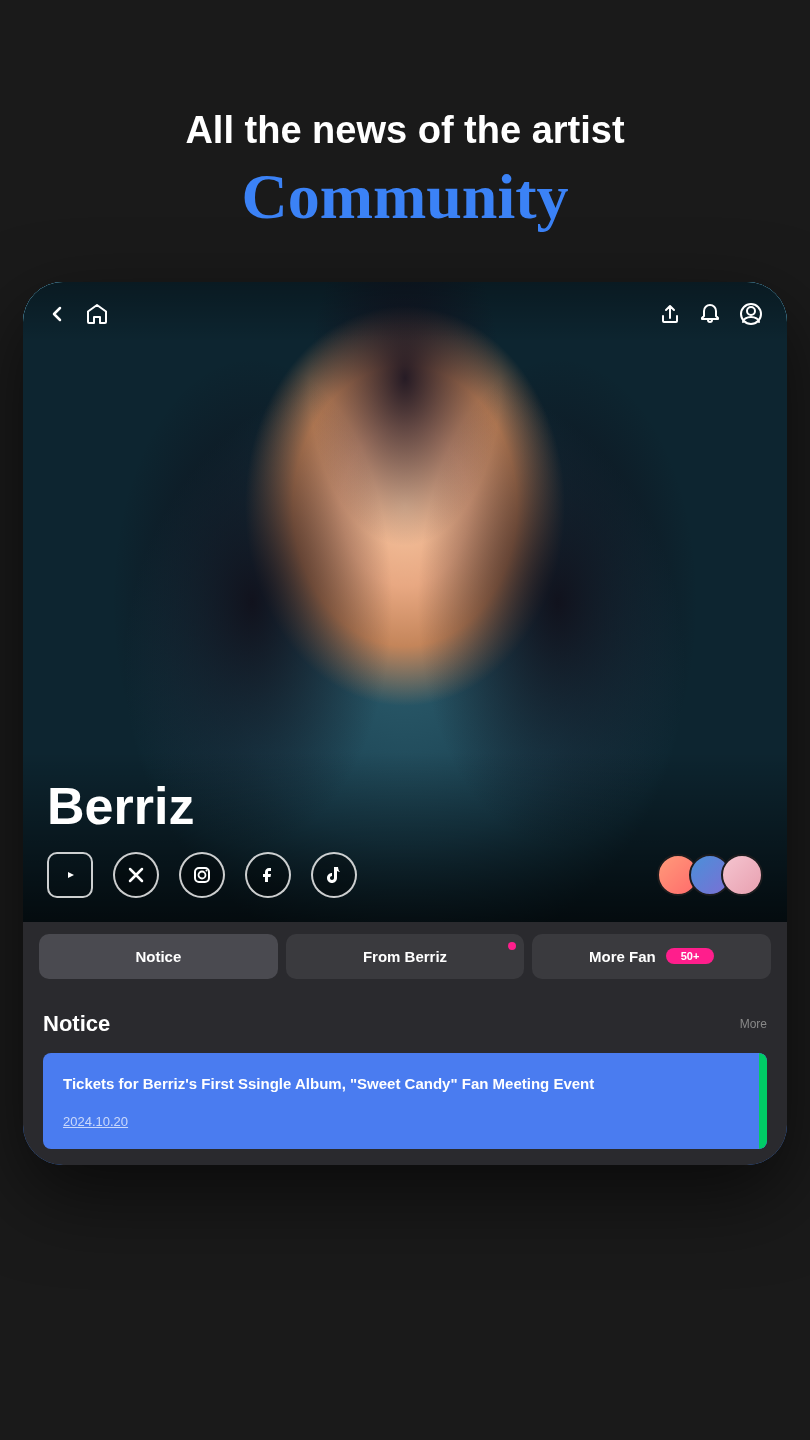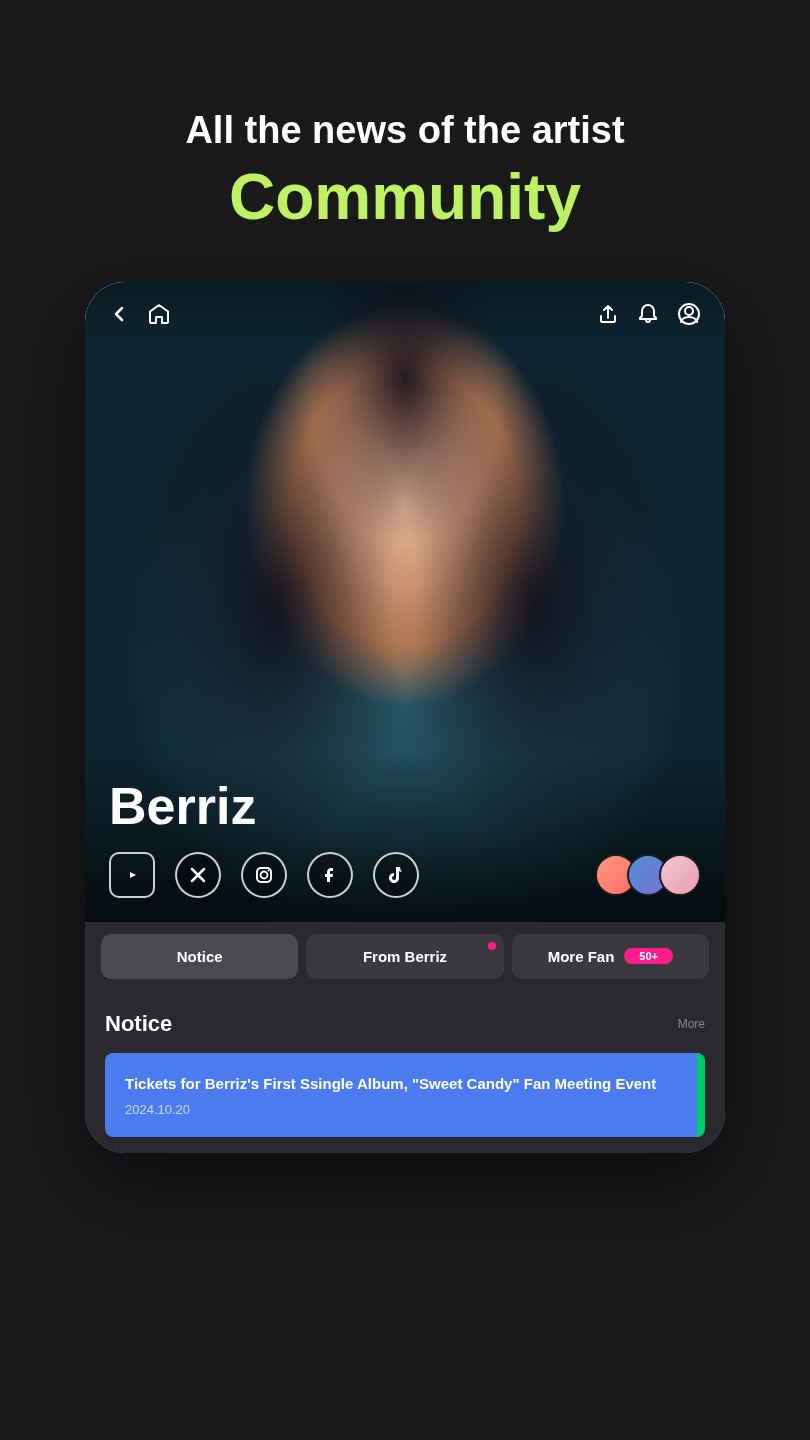--- a/index.html
+++ b/index.html
@@ -23,29 +23,30 @@
 
     .hero-subtitle {
       color: #ffffff;
       font-size: 38px;
       font-weight: 700;
       line-height: 1.2;
       margin-bottom: 8px;
     }
 
     .hero-title {
-      color: #bef264;
+      color: #3b82f6;
       font-size: 64px;
       font-weight: 800;
       line-height: 1.1;
+      font-family: Liberation Serif, serif;
     }
 
     .phone-wrapper {
       margin-top: 50px;
-      width: 640px;
+      width: 764px;
       background: #3b82f6;
       border-radius: 40px;
       overflow: hidden;
       box-shadow: 0 30px 80px rgba(0,0,0,0.6);
       position: relative;
     }
 
     
     .top-bar {
       position: absolute;
@@ -294,21 +295,22 @@
       color: white;
       font-size: 15px;
       font-weight: 600;
       line-height: 1.4;
       padding-right: 16px;
     }
 
     .notice-card-sub {
       color: rgba(255,255,255,0.7);
       font-size: 13px;
-      margin-top: 8px;
+      margin-top: 20px;
+      text-decoration: underline;
     }
 
     
     svg {
       display: block;
     }
   </style>
 </head>
 <body>
 

